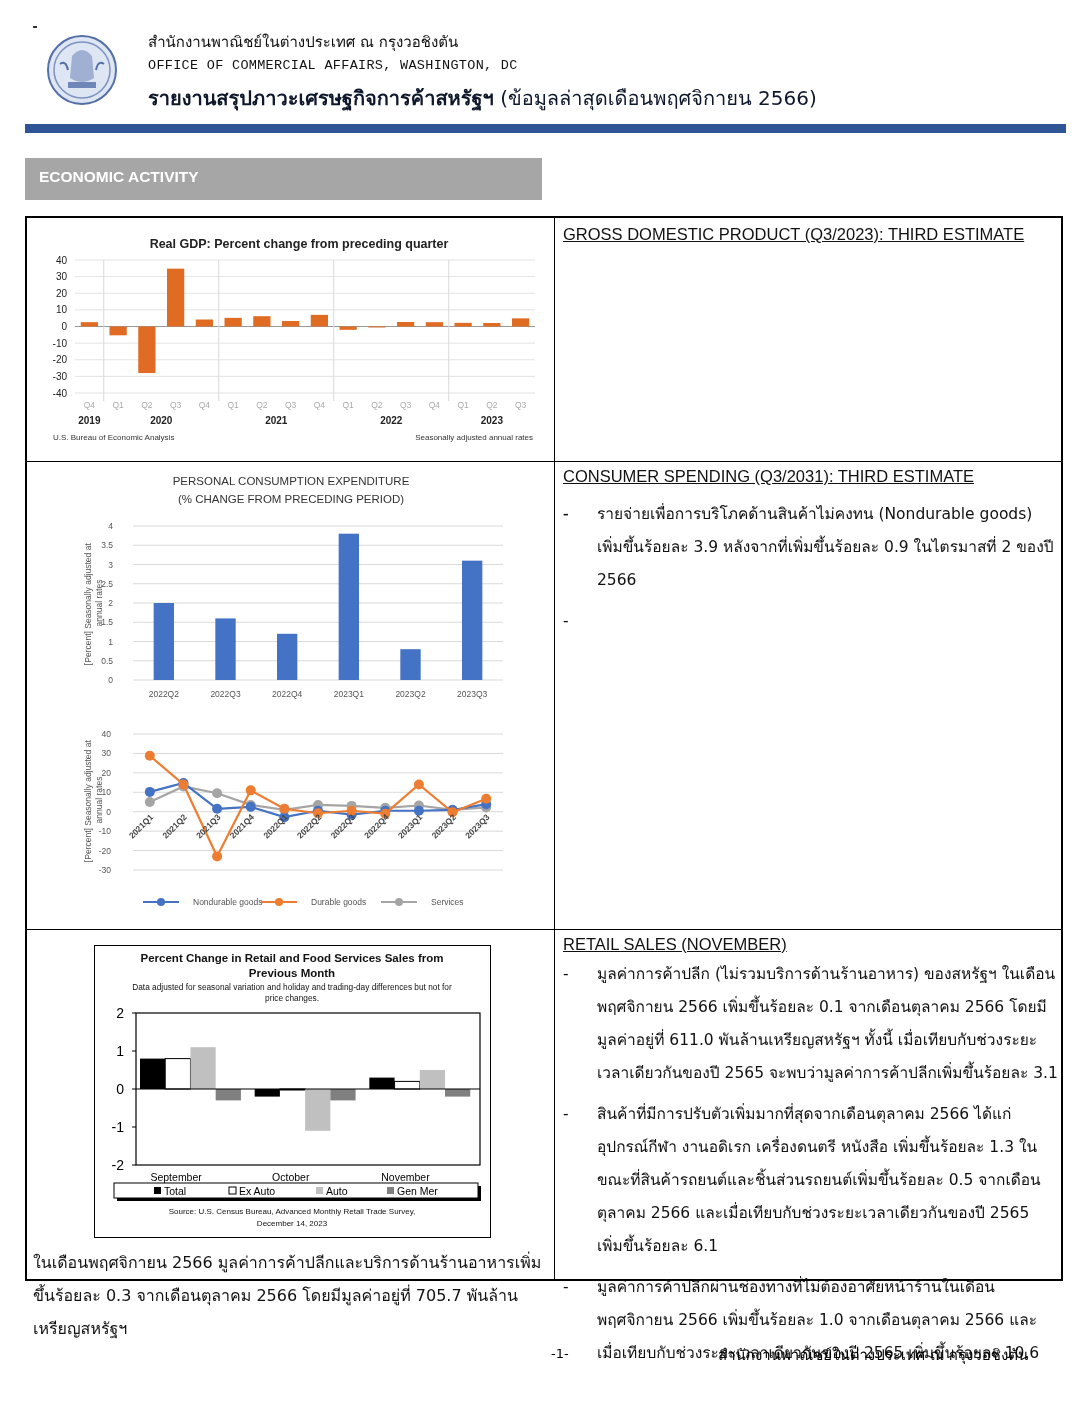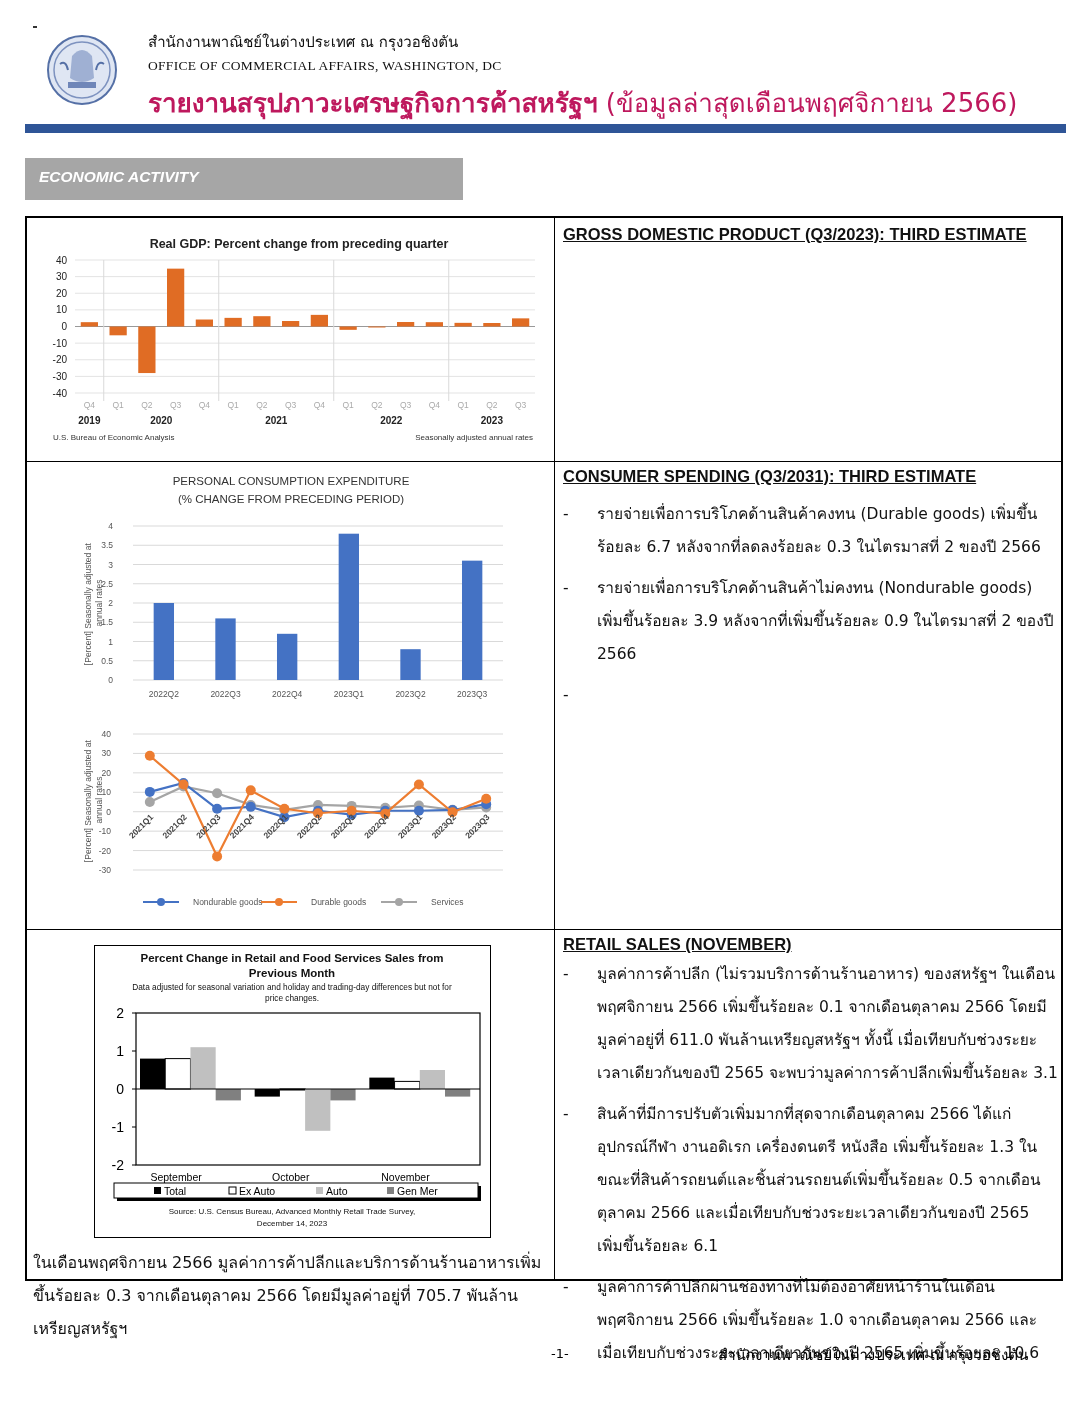--- a/index.html
+++ b/index.html
@@ -3,35 +3,35 @@
 <meta charset="utf-8">
 <style>
   * { box-sizing: border-box; margin: 0; padding: 0; }
   html, body { width: 1088px; height: 1408px; background: #ffffff; overflow: hidden; }
   body { position: relative; font-family: "DejaVu Sans", sans-serif; color: #000; }
 
   .header { position: absolute; left: 0; top: 0; width: 1088px; height: 140px; }
   .tick-mark { position: absolute; left: 33px; top: 26px; width: 4px; height: 2px; background: #333; }
   .seal { position: absolute; left: 46px; top: 34px; width: 72px; height: 72px; }
   .h-thai { position: absolute; left: 148px; top: 30px; font-size: 15px; color: #111; }
-  .h-eng { position: absolute; left: 148px; top: 58px; font-family: Liberation Serif, serif; font-size: 13.5px; letter-spacing: 0.3px; color: #111; text-align: right; }
-  .h-title { position: absolute; left: 148px; top: 82px; font-size: 26px; color: #be185d; white-space: nowrap; }
+  .h-eng { position: absolute; left: 148px; top: 58px; font-family: Liberation Mono, monospace; font-size: 13.5px; letter-spacing: 0.3px; color: #111; text-align: right; }
+  .h-title { position: absolute; left: 148px; top: 82px; font-size: 20px; color: #0f172a; white-space: nowrap; }
   .h-title b { font-weight: bold; }
   .h-title span.light { font-weight: normal; }
   .blue-rule { position: absolute; left: 25px; top: 124px; width: 1041px; height: 9px; background: #2f5597; }
 
-  .section-bar { position: absolute; left: 25px; top: 158px; width: 438px; height: 42px; background: #a6a6a6; font-style: italic; }
+  .section-bar { position: absolute; left: 25px; top: 158px; width: 517px; height: 42px; background: #a6a6a6; }
   .section-bar span { position: absolute; left: 14px; top: 10px; color: #fff; font-family: "Liberation Sans", sans-serif; font-weight: bold; font-size: 15.5px; }
 
   .grid { position: absolute; left: 25px; top: 216px; width: 1038px; height: 1065px; border: 2px solid #000; }
   .vline { position: absolute; left: 527px; top: 0; width: 1px; height: 100%; background: #000; }
   .hline { position: absolute; left: 0; width: 100%; height: 1px; background: #000; }
 
   .cell-r { position: absolute; left: 536px; width: 495px; font-size: 15.5px; line-height: 33px; color: #111; }
-  .cell-r .heading { font-family: "Liberation Sans", sans-serif; font-size: 16.5px; text-decoration: underline; line-height: 28px; font-weight: bold; }
+  .cell-r .heading { font-family: "Liberation Sans", sans-serif; font-size: 16.5px; text-decoration: underline; line-height: 28px; font-weight: normal; }
   .cell-r p { margin: 0; }
   .bullet { position: relative; padding-left: 34px; }
   .bullet .dash { position: absolute; left: 0; top: 0; }
   .bullet-gap { margin-top: 8px; }
 
   svg text { font-family: "Liberation Sans", sans-serif; }
 
   .retail-text { position: absolute; left: 6px; top: 1028px; width: 515px; font-size: 16px; line-height: 33px; color: #111; }
 
   .footer-page { position: absolute; left: 551px; top: 1346px; font-size: 13px; }
@@ -266,21 +266,21 @@
         <circle cx="208" cy="182" r="4" fill="#ed7d31"></circle>
         <text x="240" y="185" font-size="8.5" fill="#555">Durable goods</text>
         <line x1="310" x2="346" y1="182" y2="182" stroke="#a5a5a5" stroke-width="2.2"></line>
         <circle cx="328" cy="182" r="4" fill="#a5a5a5"></circle>
         <text x="360" y="185" font-size="8.5" fill="#555">Services</text>
       </g>
   </svg>
 
   <div class="cell-r" style="top:244px">
     <div class="heading">CONSUMER SPENDING (Q3/2031):  THIRD ESTIMATE</div>
-    <div class="bullet bullet-gap"><span class="dash">-</span><span>รายจ่ายเพื่อการบริโภคด้านสินค้าคงทน (Durable goods) เพิ่มขึ้นร้อยละ 6.7 หลังจากที่ลดลงร้อยละ 0.3 ในไตรมาสที่ 2 ของปี 2566</span></div>
+    <div class="bullet bullet-gap"><span class="dash">-</span></div>
     <div class="bullet bullet-gap"><span class="dash">-</span><span>รายจ่ายเพื่อการบริโภคด้านสินค้าไม่คงทน (Nondurable goods) เพิ่มขึ้นร้อยละ 3.9 หลังจากที่เพิ่มขึ้นร้อยละ 0.9 ในไตรมาสที่ 2 ของปี 2566</span></div>
     <div class="bullet bullet-gap"><span class="dash">-</span></div>
   </div>
 
   <svg id="retail-chart" style="position:absolute;left:67px;top:727px" width="398" height="294">
     <rect x="0.5" y="0.5" width="396" height="292" fill="#fff" stroke="#000" stroke-width="1"></rect>
     <text x="198" y="17" text-anchor="middle" font-size="11.5" font-weight="bold" fill="#111">Percent Change in Retail and Food Services Sales from</text>
     <text x="198" y="32" text-anchor="middle" font-size="11.5" font-weight="bold" fill="#111">Previous Month</text>
     <text x="198" y="45" text-anchor="middle" font-size="8.3" fill="#111">Data adjusted for seasonal variation and holiday and trading-day differences but not for</text>
     <text x="198" y="56" text-anchor="middle" font-size="8.3" fill="#111">price changes.</text>

